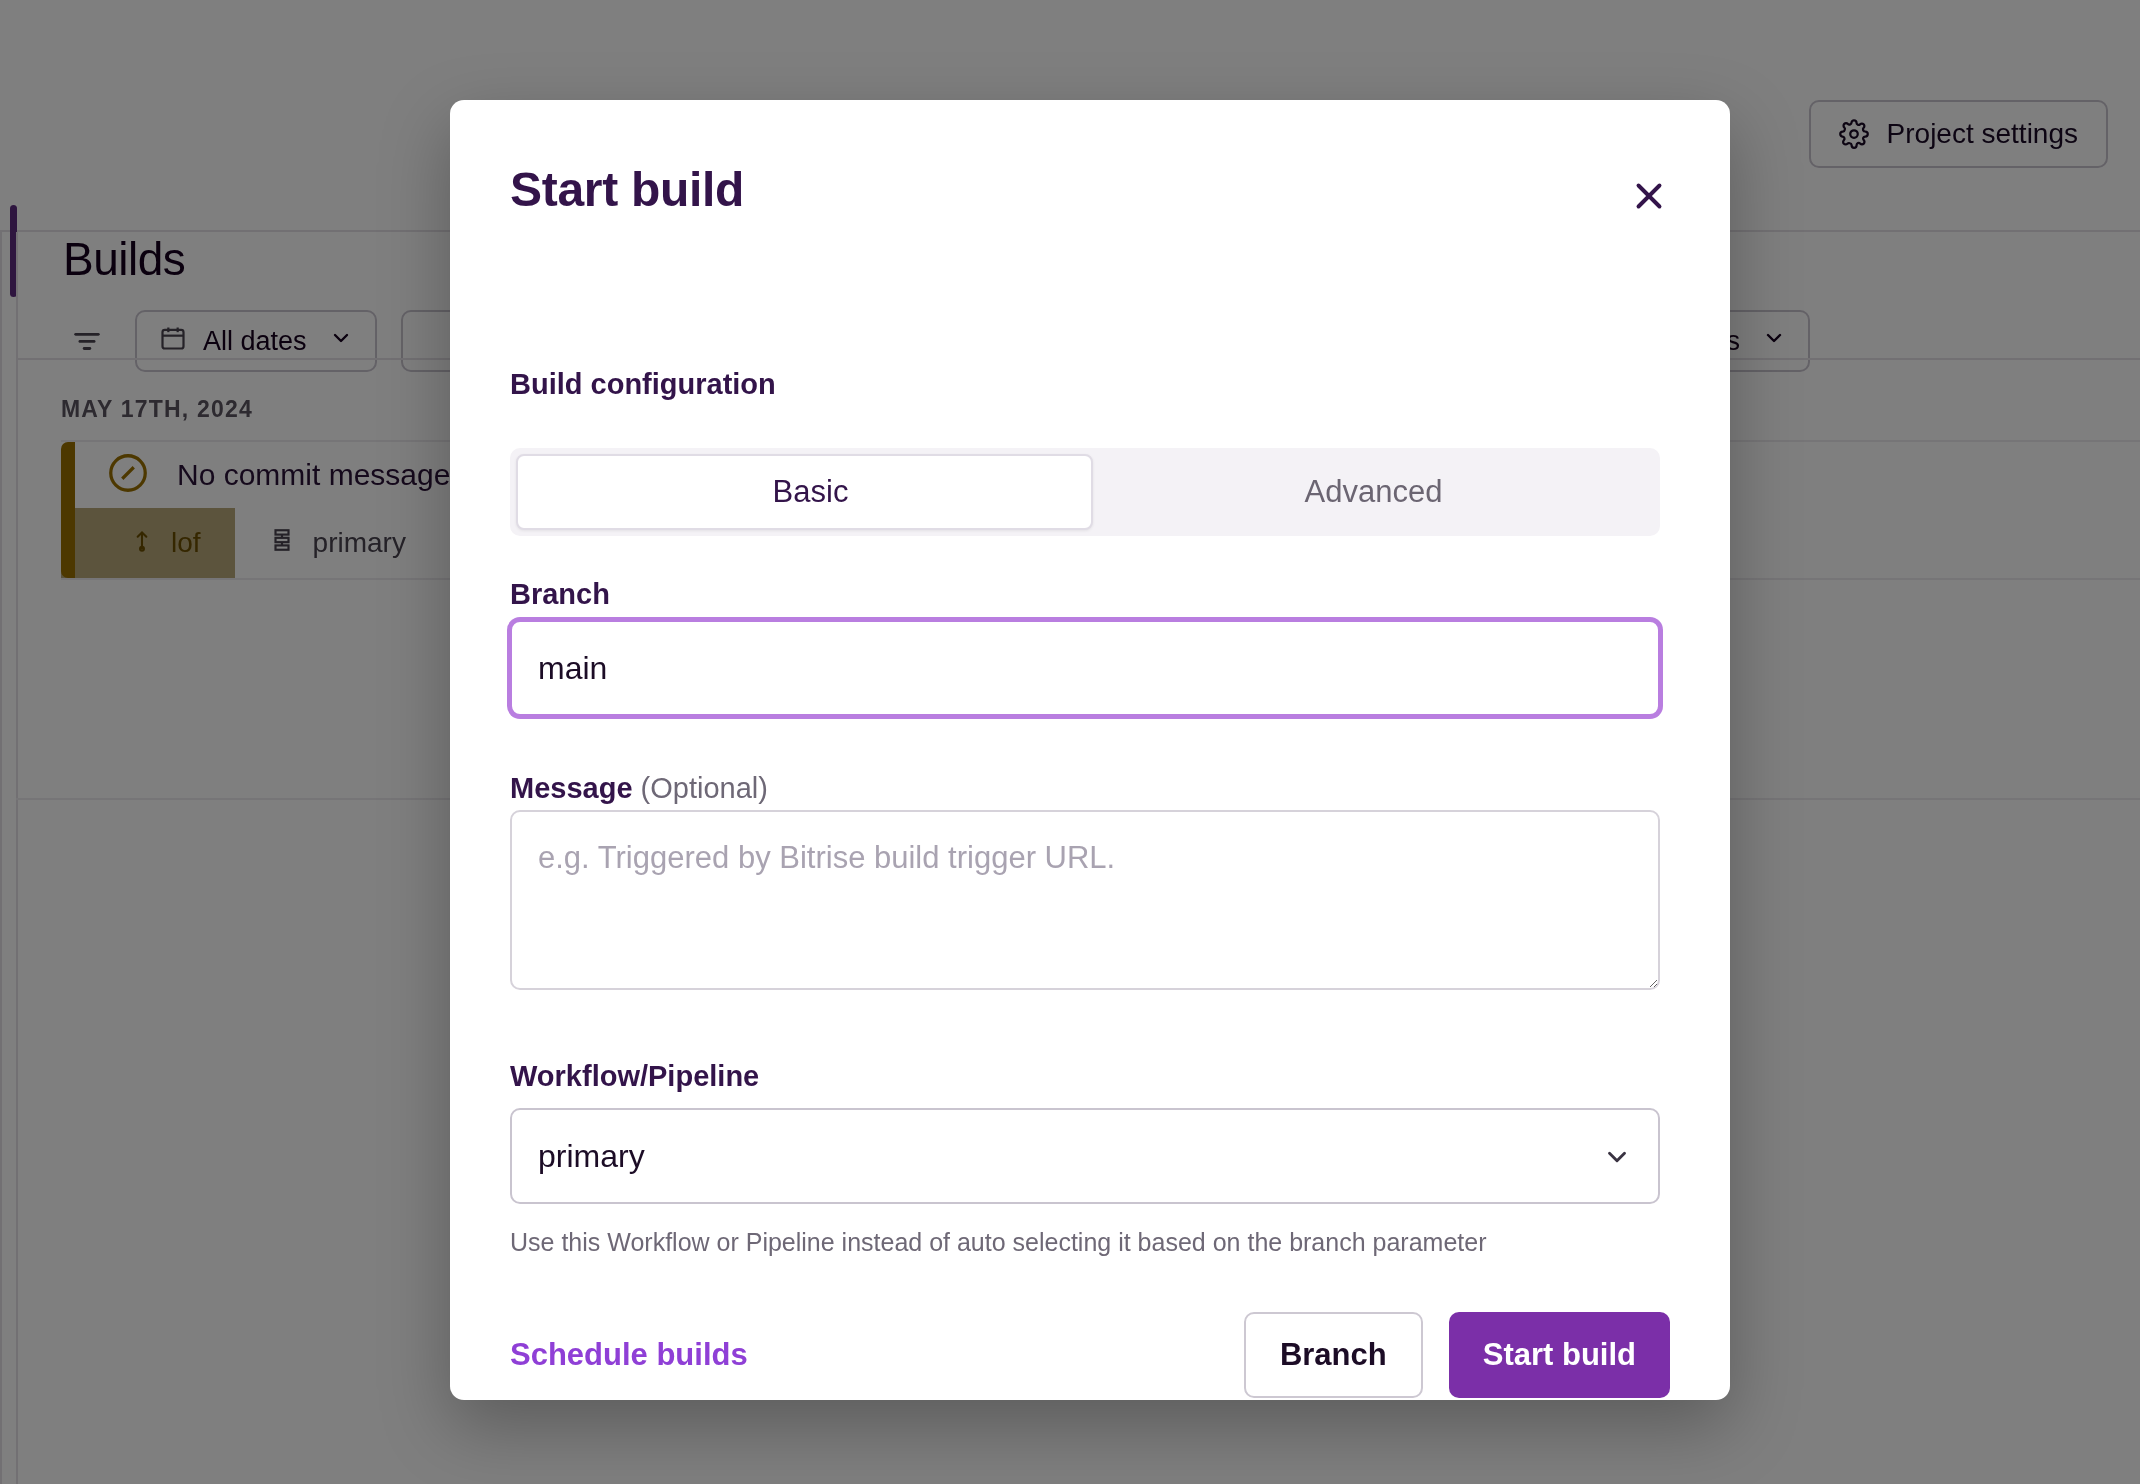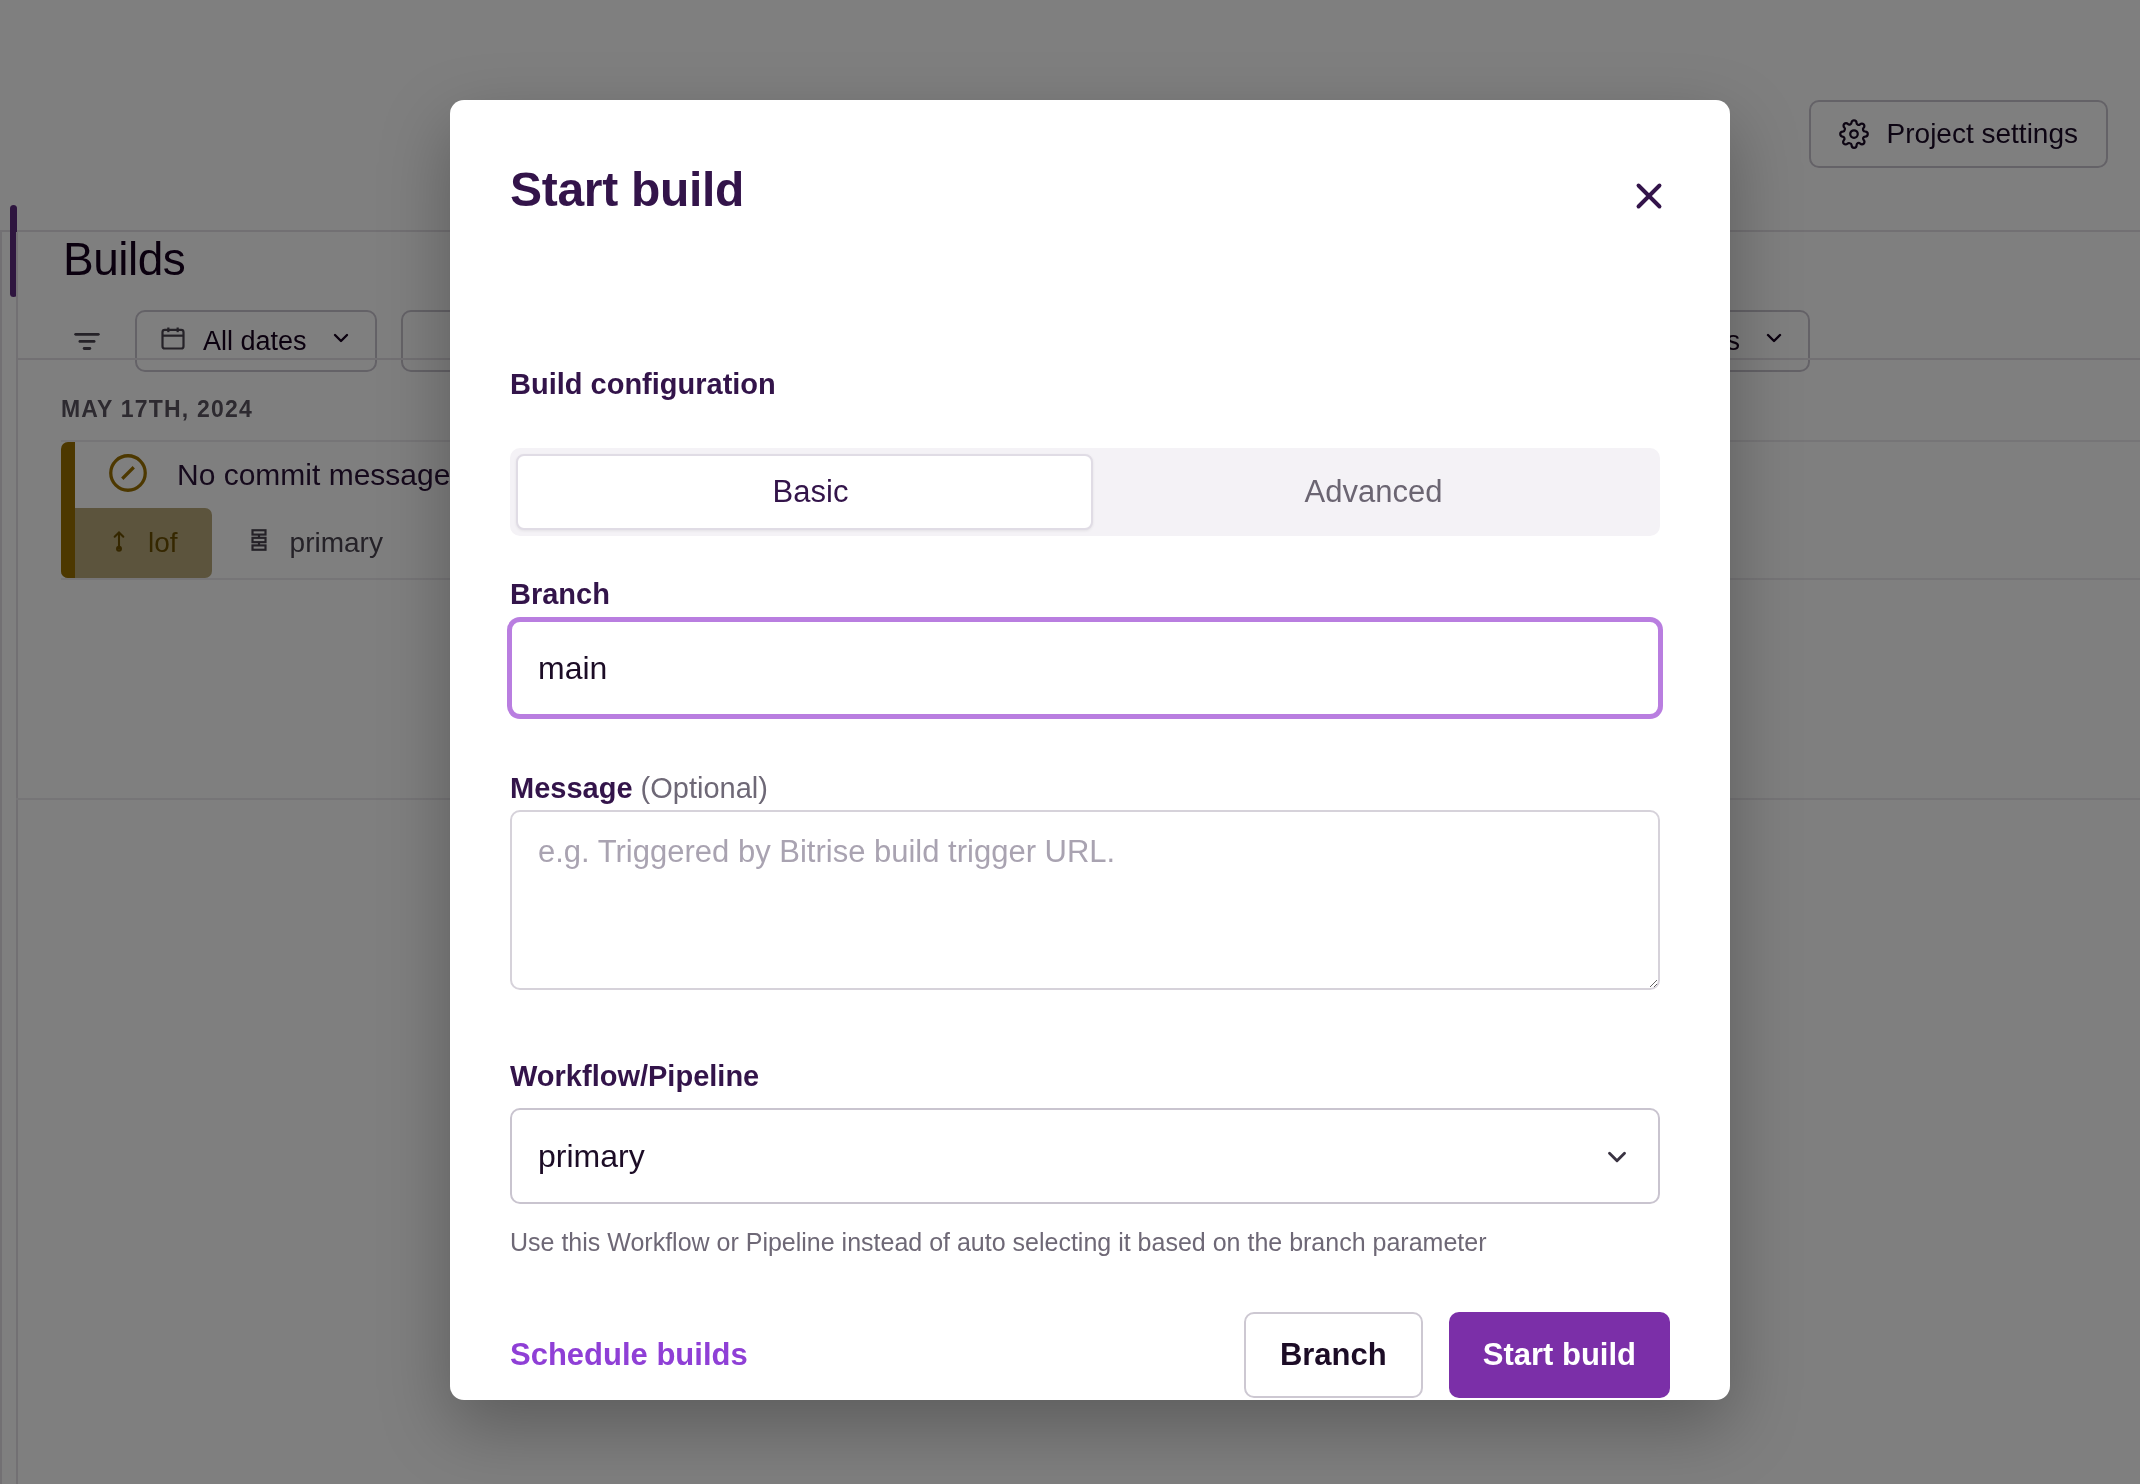--- a/index.html
+++ b/index.html
@@ -90,23 +90,22 @@
     display: flex; align-items: center; gap: 26px;
     height: 66px; padding-left: 44px;
   }
   .build-status-icon { flex: 0 0 auto; }
   .build-commit-msg { font-size: 30px; color: #2b1338; }
 
   .build-row-bottom { display: flex; align-items: stretch; height: 70px; }
   .build-meta-branch {
     display: flex; align-items: center; gap: 16px;
     background: #b8a97a; color: #6b4e00;
-    padding-left: 45px; padding-right: 34px;
+    padding-left: 68px; padding-right: 34px;
     font-size: 28px;
-    border-radius: 7px;
   }
   .build-meta-wf {
     display: flex; align-items: center; gap: 18px;
     padding-left: 34px; font-size: 28px; color: #4a4450;
   }
 
   .row-sep {
     position: absolute; left: 16px; right: 0; top: 798px;
     height: 2px; background: #eceaee;
   }
@@ -169,21 +168,21 @@
     outline: none;
   }
   .text-input.focused {
     border-color: #b97ee0;
     box-shadow: 0 0 0 3px #b97ee0;
   }
 
   .textarea {
     position: absolute; left: 60px; top: 710px; width: 1150px; height: 180px;
     border: 2px solid #d6d2da; border-radius: 10px; background: #ffffff;
-    font-size: 31px; color: #1c0c26; padding: 22px 26px;
+    font-size: 31px; color: #1c0c26; padding: 28px 26px;
     font-family: "Liberation Sans", sans-serif; resize: vertical; outline: none;
   }
   .textarea::placeholder { color: #a9a3b1; }
 
   .select-wrap {
     position: absolute; left: 60px; top: 1008px; width: 1150px; height: 96px;
   }
   .select-box {
     width: 100%; height: 100%;
     border: 2px solid #c9c4cf; border-radius: 10px; background: #ffffff;

